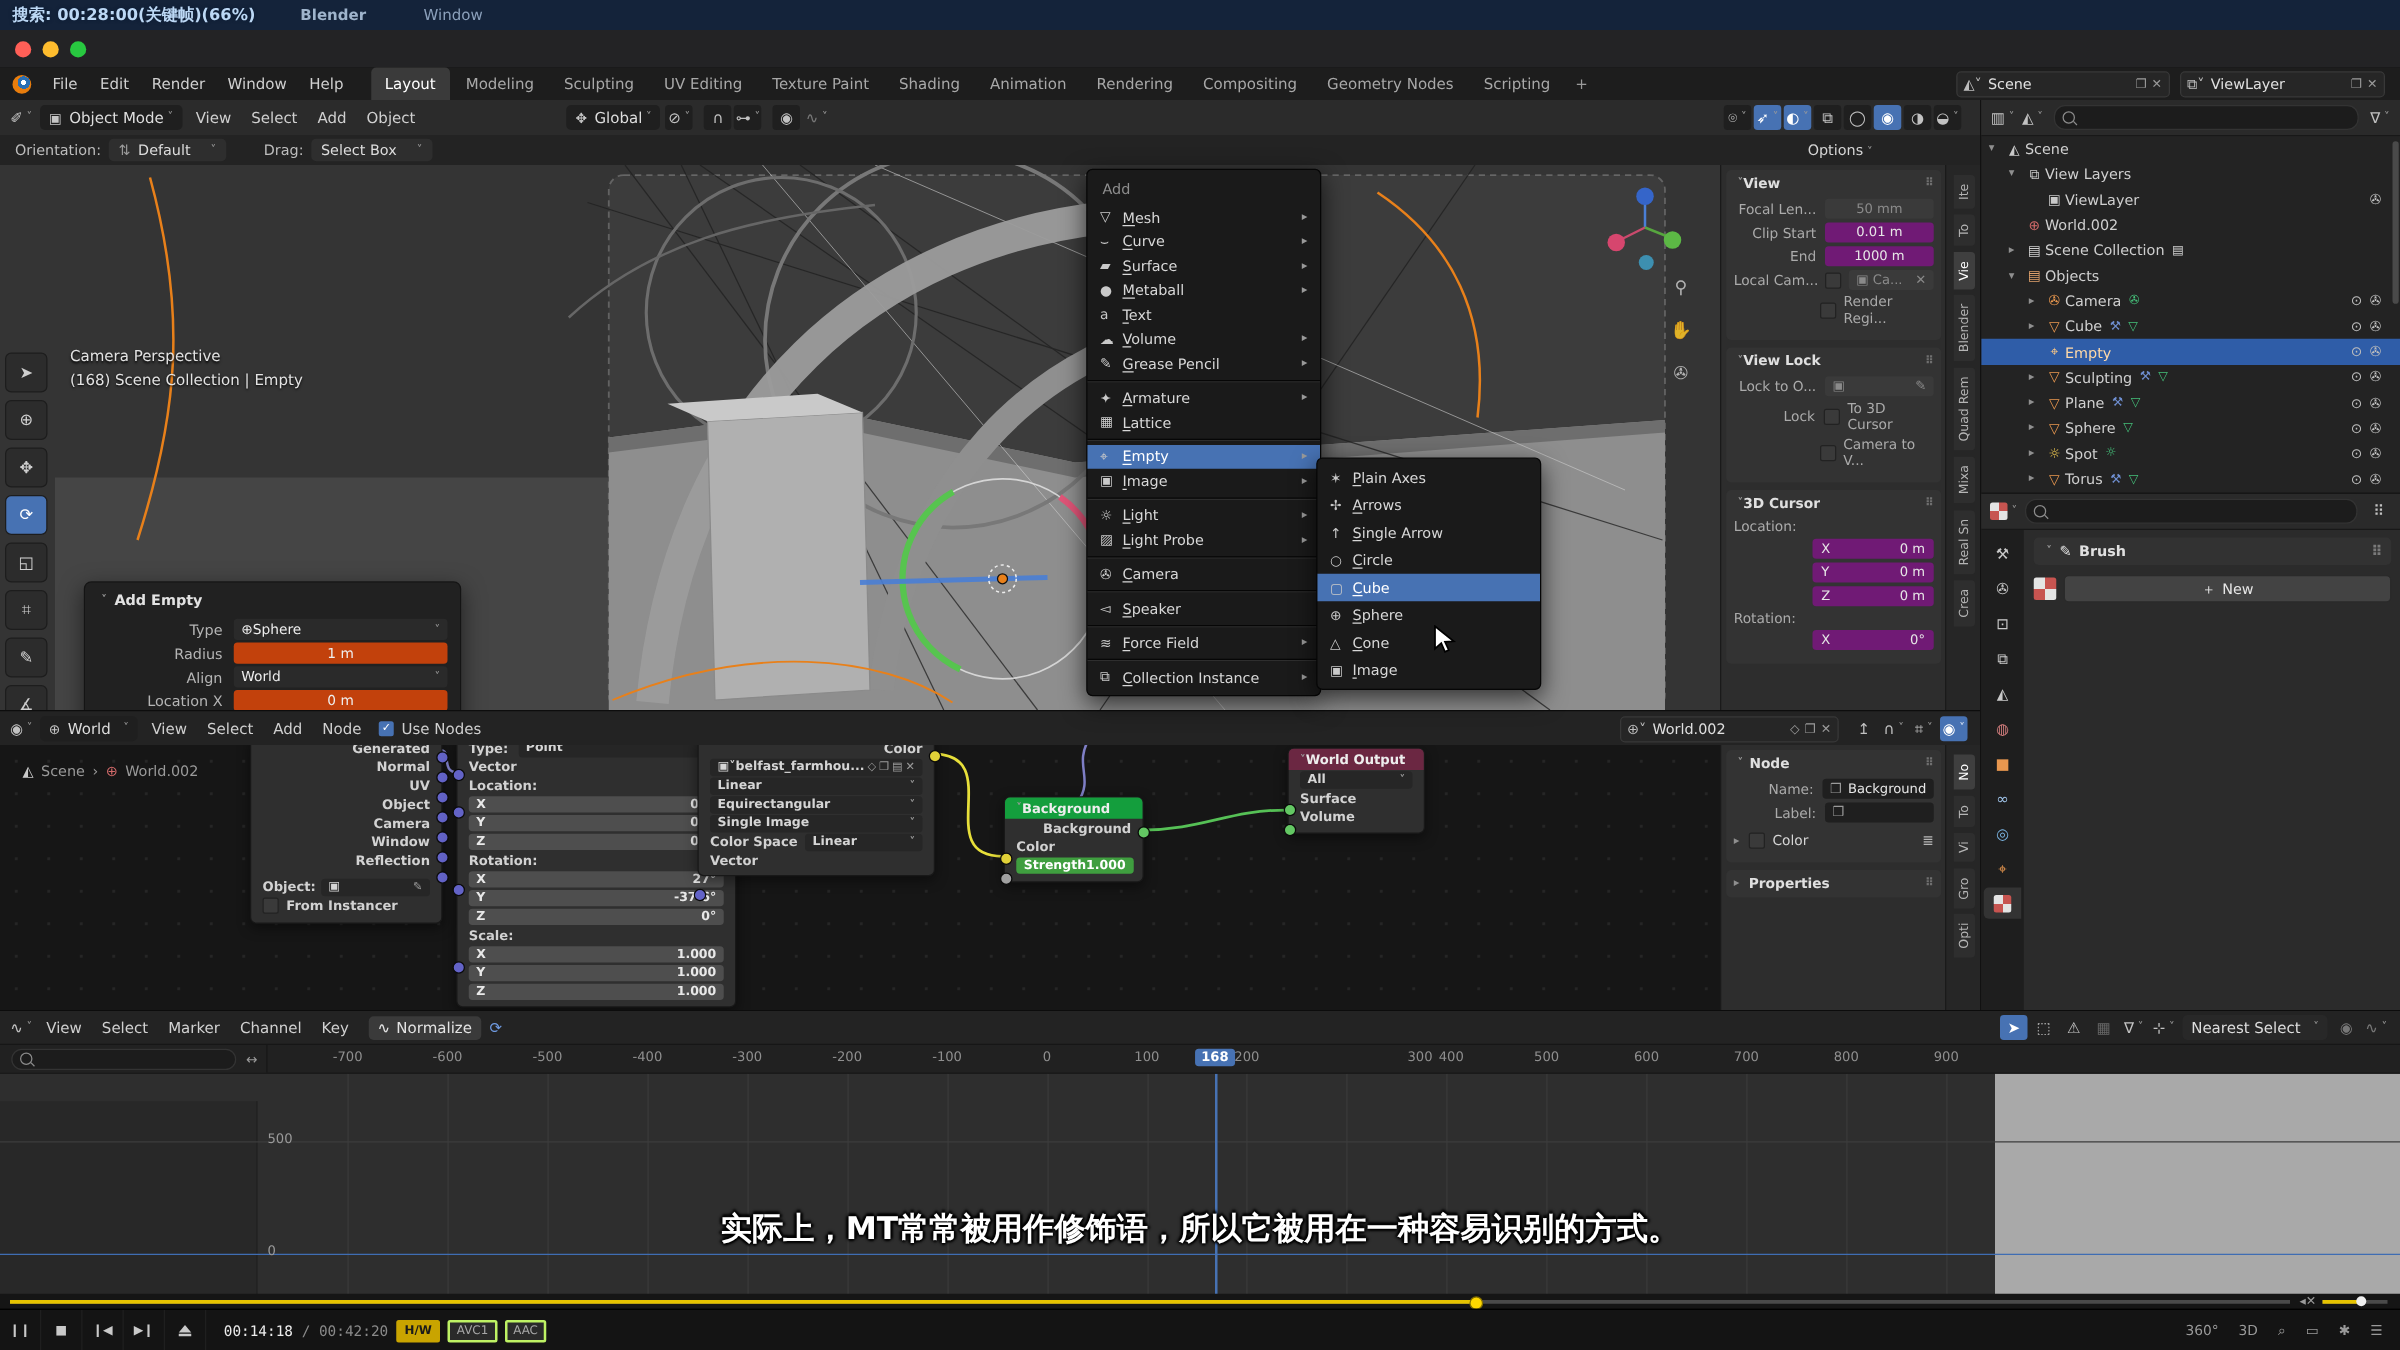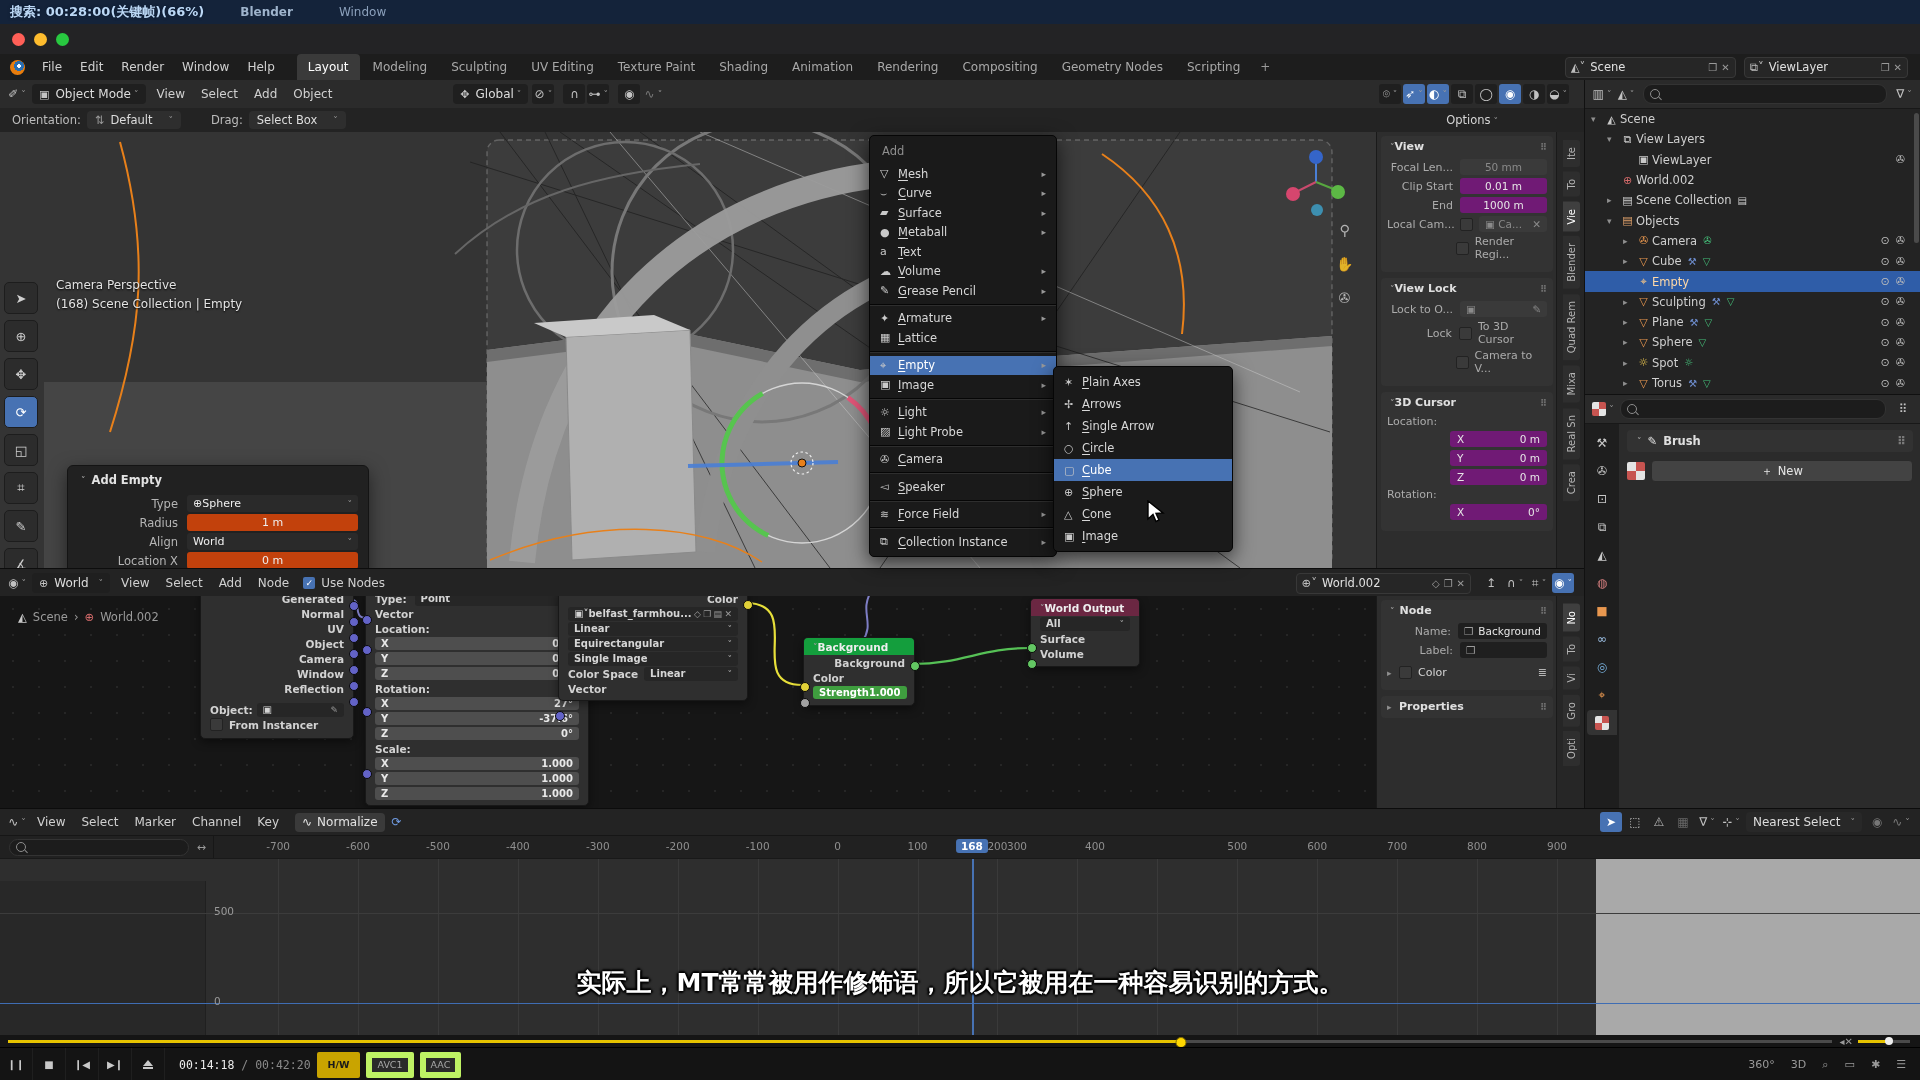--- a/index.html
+++ b/index.html
@@ -168,21 +168,21 @@
   #vol .vtrack{position:relative;width:52px;height:3px;background:#4a4a4a;}
   #vol .vfill{position:absolute;left:0;top:0;bottom:0;width:60%;background:#e6c300;}
   #vol .vknob{position:absolute;left:60%;top:-3px;width:8px;height:8px;border-radius:50%;background:#eee;transform:translateX(-50%);}
   #player{left:0;top:1047px;width:1920px;height:33px;background:#141414;border-top:1px solid #000;display:flex;align-items:center;z-index:35;}
   .pbtn{width:32px;height:33px;display:flex;align-items:center;justify-content:center;color:#c9c9c9;font-size:10px;border-right:1px solid #1f1f1f;}
   .eject{display:flex;flex-direction:column;align-items:center;gap:1px;}
   .eject .tri{width:0;height:0;border-left:5px solid transparent;border-right:5px solid transparent;border-bottom:6px solid #c9c9c9;}
   .eject .bar{width:10px;height:2px;background:#c9c9c9;}
   #p-time{margin-left:14px;font-family:"DejaVu Sans Mono","Liberation Mono",monospace;font-size:11.5px;color:#ececec;}
   #p-time .dur{color:#8a8a8a;}
-  .badge{font-size:9.5px;padding:1.5px 5px;border-radius:2px;margin-left:6px;background:#2a2a2a;color:#a8a8a8;border:6px solid #bef264;}
+  .badge{font-size:9.5px;padding:1.5px 5px;border-radius:2px;margin-left:6px;background:#2a2a2a;color:#a8a8a8;border:2px solid #bef264;}
   .badge.hw{background:#c9a400;color:#1a1a1a;border-color:#c9a400;font-weight:bold;}
   #p-right{margin-left:auto;display:flex;align-items:center;gap:16px;margin-right:14px;color:#9a9a9a;font-size:11px;}
 
   
   #cursor{left:1146px;top:500px;z-index:60;}
 </style>
 </head>
 <body>
 
 <div id="os-strip" class="abs">
@@ -1108,22 +1108,22 @@
   <span class="tick" style="left: 278.09px;">-700</span>
       <span class="tick" style="left: 358.02px;">-600</span>
       <span class="tick" style="left: 437.95px;">-500</span>
       <span class="tick" style="left: 517.88px;">-400</span>
       <span class="tick" style="left: 597.81px;">-300</span>
       <span class="tick" style="left: 677.74px;">-200</span>
       <span class="tick" style="left: 757.67px;">-100</span>
       <span class="tick" style="left: 837.6px;">0</span>
       <span class="tick" style="left: 917.53px;">100</span>
       <span class="tick" style="left: 997.46px;">200</span>
-      <span class="tick" style="left: 1017px;">300</span>
-      <span class="tick" style="left: 1095px;">400</span>
+      <span class="tick" style="left: 1136px;">300</span>
+      <span class="tick" style="left: 1161px;">400</span>
       <span class="tick" style="left: 1237.25px;">500</span>
       <span class="tick" style="left: 1317.18px;">600</span>
       <span class="tick" style="left: 1397.11px;">700</span>
       <span class="tick" style="left: 1477.04px;">800</span>
       <span class="tick" style="left: 1556.97px;">900</span>
       <span id="frame-badge" style="left: 971.882px; top: 3px;">168</span>
     </div>
   <div id="g-canvas">
       <div id="g-chanbody"></div>
 

